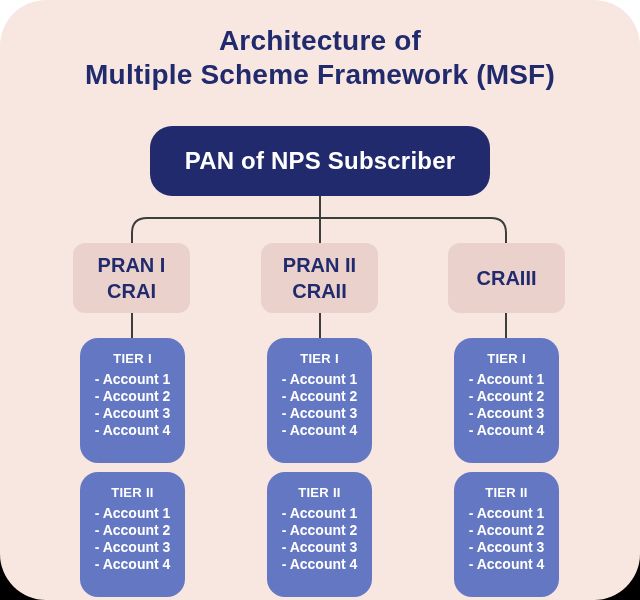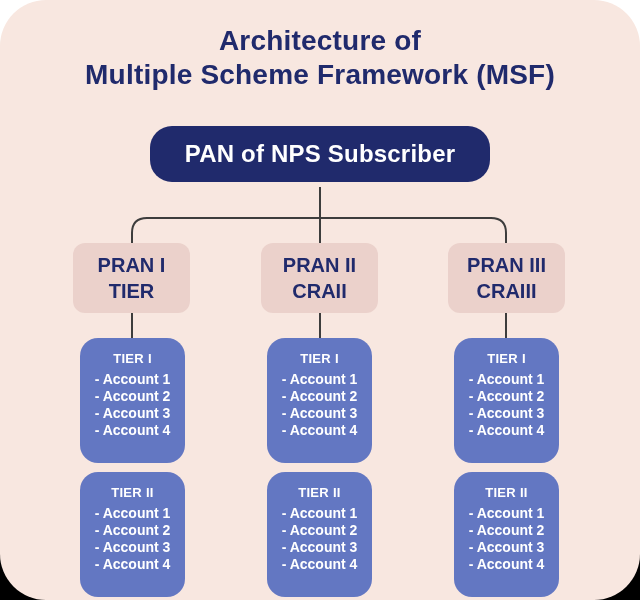--- a/index.html
+++ b/index.html
@@ -20,21 +20,21 @@
   }
   .title{
     position:absolute;left:0;top:24px;width:640px;
     text-align:center;color:var(--navy);
     font-weight:700;font-size:28px;line-height:34px;letter-spacing:0.2px;
   }
   .connectors{position:absolute;left:0;top:0;z-index:1;}
   .conn{stroke:var(--connector);stroke-width:2;fill:none;}
   .node{position:absolute;z-index:2;box-sizing:border-box;display:flex;flex-direction:column;align-items:center;justify-content:center;text-align:center;}
   .root{
-    left:150px;top:126px;width:340px;height:56px;border-radius:22px;
+    left:150px;top:126px;width:340px;height:70px;border-radius:22px;
     background:var(--navy);color:var(--text_light);
     font-weight:700;font-size:24px;letter-spacing:0.2px;
   }
   .pran{
     width:117px;height:70px;border-radius:12px;top:243px;
     background:var(--pran_fill);color:var(--navy);
     font-weight:700;font-size:20px;line-height:26px;
   }
   .pran.c1{left:73px;} .pran.c2{left:261px;} .pran.c3{left:448px;}
   .tier{
@@ -69,21 +69,21 @@
       <path class="conn" d="M320 442 L320 461"></path>
       <path class="conn" d="M506 442 L506 461"></path>
     </svg>
 
     <div class="node root">
       <span>PAN of NPS Subscriber</span>
     </div>
 
     <div class="node pran c1">
       <div>PRAN I</div>
-      <div>TIER</div>
+      <div>CRAI</div>
     </div>
     <div class="node tier c1 row1">
       <div class="tier-title">TIER I</div>
       <div class="accounts">
         <div class="account">- Account 1</div>
         <div class="account">- Account 2</div>
         <div class="account">- Account 3</div>
         <div class="account">- Account 4</div>
       </div>
     </div>
@@ -114,21 +114,20 @@
       <div class="tier-title">TIER II</div>
       <div class="accounts">
         <div class="account">- Account 1</div>
         <div class="account">- Account 2</div>
         <div class="account">- Account 3</div>
         <div class="account">- Account 4</div>
       </div>
     </div>
 
     <div class="node pran c3">
-      <div>PRAN III</div>
       <div>CRAIII</div>
     </div>
     <div class="node tier c3 row1">
       <div class="tier-title">TIER I</div>
       <div class="accounts">
         <div class="account">- Account 1</div>
         <div class="account">- Account 2</div>
         <div class="account">- Account 3</div>
         <div class="account">- Account 4</div>
       </div>

